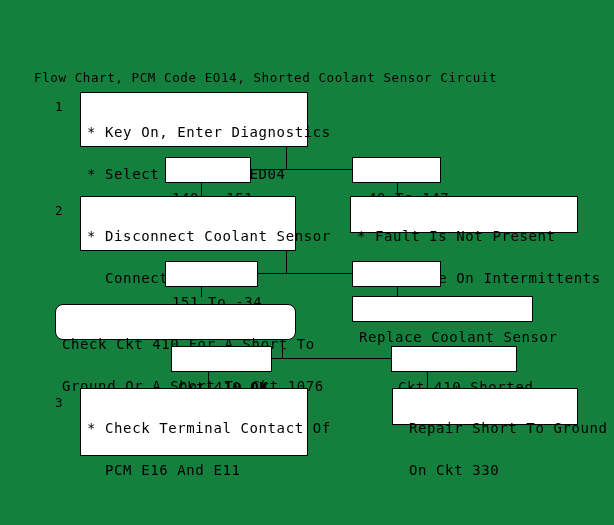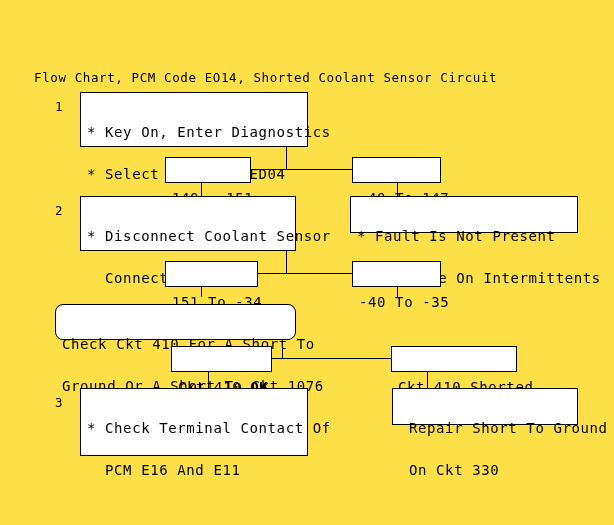--- a/index.html
+++ b/index.html
@@ -5,21 +5,21 @@
 <style>
   html, body {
     margin: 0;
     padding: 0;
     background: #ffffff;
   }
   #page {
     position: relative;
     width: 614px;
     height: 525px;
-    background: #fde047;
+    background: #15803d;
     overflow: hidden;
     font-family: "DejaVu Sans Mono", "Liberation Mono", monospace;
     color: #000000;
   }
   .title {
     position: absolute;
     left: 34px;
     top: 70px;
     font-size: 12.5px;
     letter-spacing: 0.6px;
@@ -115,20 +115,23 @@
   </div>
 
   <div class="line-v" style="left:201px; top:287px; height:10px;"></div>
   <div class="line-v" style="left:397px; top:287px; height:10px;"></div>
 
   <div class="box pad-multi" style="left:55px; top:304px; width:241px; height:36px;border-radius:8px;">
     <span class="txt">Check Ckt 410 For A Short To</span>
     <span class="txt">Ground Or A Short To Ckt 1076</span>
   </div>
 
+  <div class="box pad-single" style="left:352px; top:296px; width:181px; height:26px;">
+    <span class="txt">Replace Coolant Sensor</span>
+  </div>
 
   <div class="line-v" style="left:282px; top:336px; height:23px;"></div>
   <div class="line-h" style="left:272px; top:358px; width:120px;"></div>
 
   <div class="box pad-single" style="left:171px; top:346px; width:101px; height:26px;">
     <span class="txt"><span>Ckt 410 </span><span class="b">OK</span></span>
   </div>
 
   <div class="box pad-single" style="left:391px; top:346px; width:126px; height:26px;">
     <span class="txt"><span>Ckt 410 </span><span class="u">Shorted</span></span>

